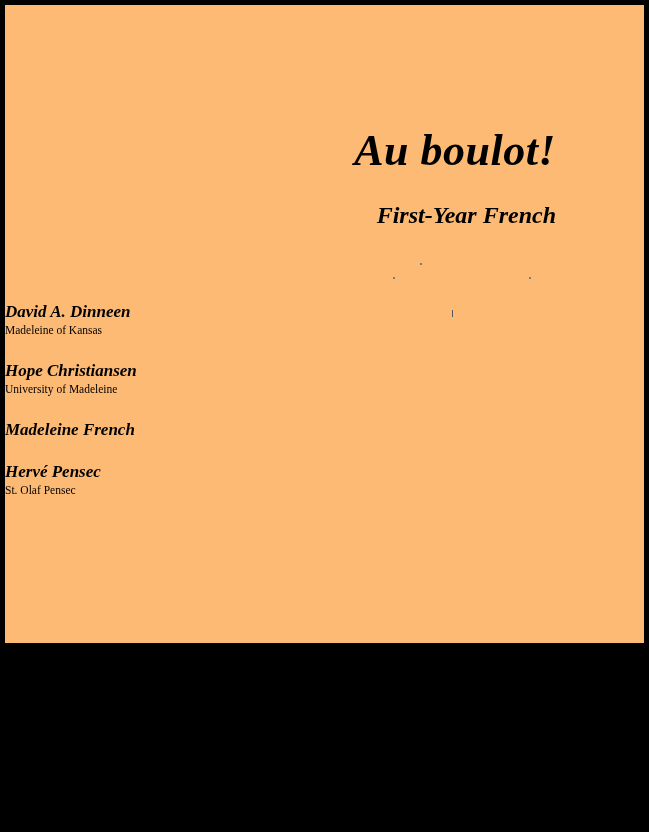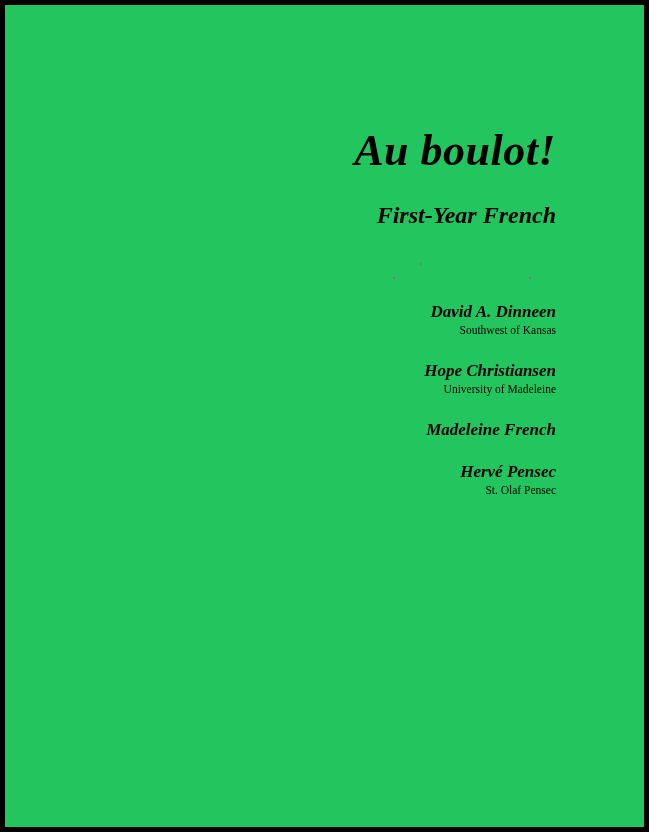--- a/index.html
+++ b/index.html
@@ -11,22 +11,22 @@
     width: 649px;
     height: 832px;
     overflow: hidden;
     font-family: "Liberation Serif", serif;
   }
   .page {
     position: absolute;
     left: 5px;
     top: 5px;
     width: 639px;
-    height: 822px;
-    background: #22c55e;
+    height: 638px;
+    background: #fdba74;
     box-sizing: border-box;
     overflow: hidden;
   }
   .title-block {
     position: absolute;
     left: 0;
     top: 0;
     width: 639px;
     height: 822px;
   }
@@ -56,21 +56,21 @@
     font-size: 24px;
     color: #000000;
     white-space: nowrap;
     padding-left: 14px;
   }
   .authors {
     position: absolute;
     left: 0;
     right: 88px;
     top: 296px;
-    text-align: right;
+    text-align: left;
   }
   .author-entry {
     margin-bottom: 21px;
   }
   .author-name {
     font-family: "Liberation Serif", serif;
     font-weight: bold;
     font-style: italic;
     font-size: 17px;
     color: #000000;
@@ -107,21 +107,21 @@
 
     <div class="speck s1"></div>
     <div class="speck s2"></div>
     <div class="speck s3"></div>
     <div class="speck s4"></div>
 
     <div class="authors">
 
       <div class="author-entry">
         <div class="author-name">David A. Dinneen</div>
-        <div class="author-affil">Southwest of Kansas</div>
+        <div class="author-affil">Madeleine of Kansas</div>
       </div>
 
       <div class="author-entry">
         <div class="author-name">Hope Christiansen</div>
         <div class="author-affil">University of Madeleine</div>
       </div>
 
       <div class="author-entry">
         <div class="author-name">Madeleine French</div>
       </div>

